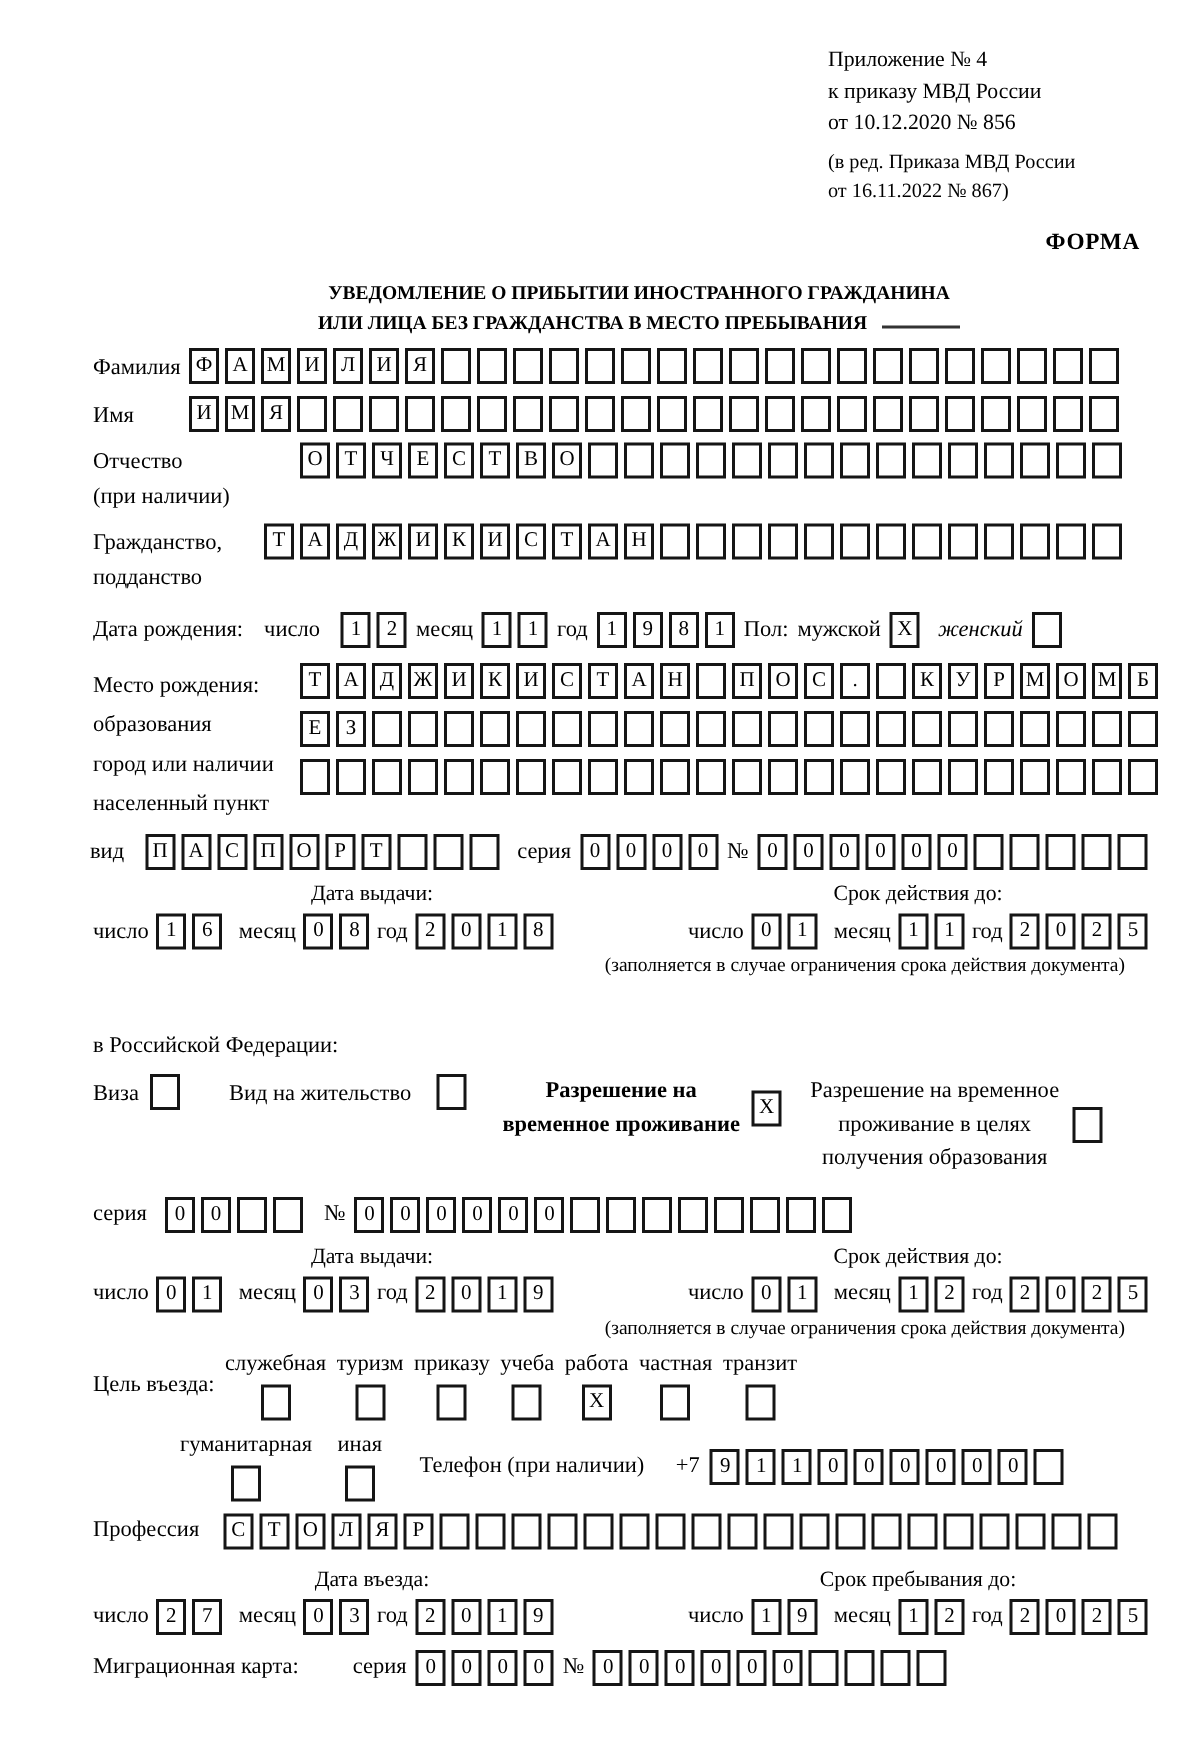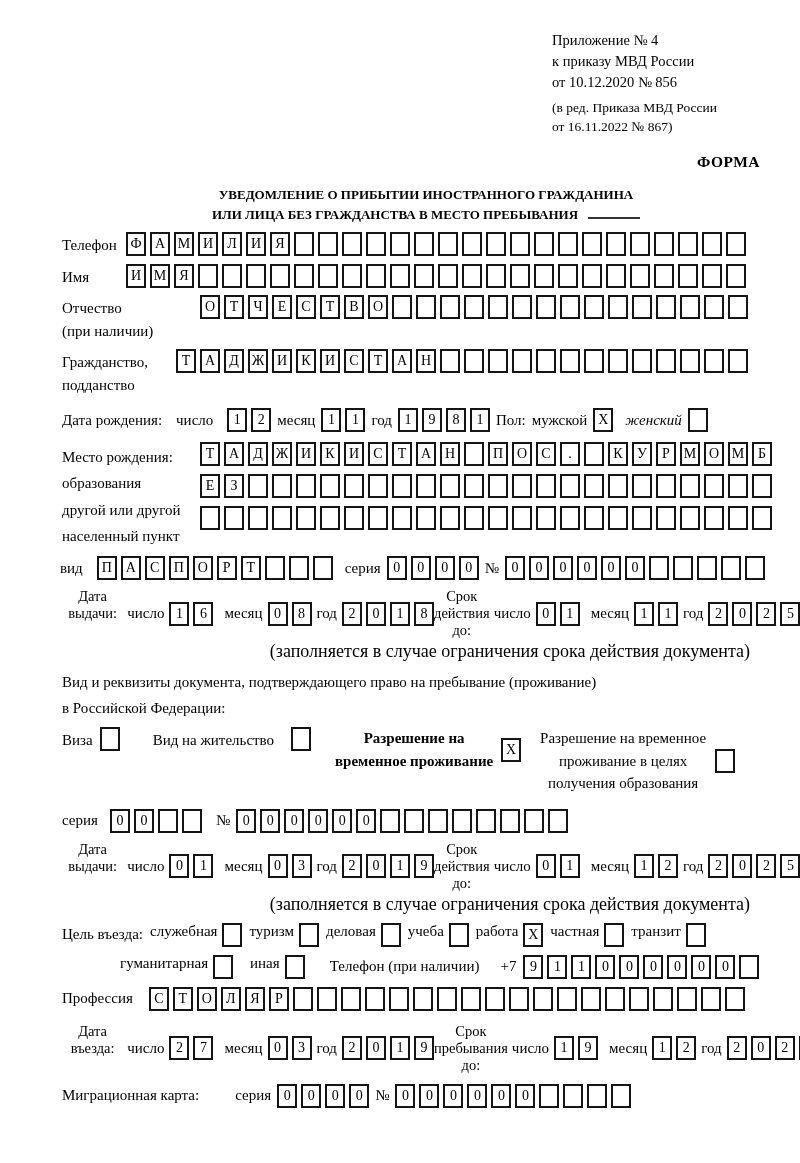--- a/index.html
+++ b/index.html
@@ -18,36 +18,36 @@
   .box{flex:none;box-sizing:border-box;width:20px;height:24px;border:2px solid #151515;
        display:inline-flex;align-items:center;justify-content:center;font-size:14px;background:#fff;}
   .frow{display:flex;align-items:flex-start;margin:7px 0;}
   .frow .lbl{flex:none;line-height:1.5;padding-top:2px;}
   .w64{width:64px;} .w114{width:114px;} .w138{width:138px;}
   .stack{display:flex;flex-direction:column;gap:8px;}
   .inline{display:flex;align-items:center;gap:6px;flex-wrap:nowrap;}
   .doc-head{text-align:center;font-weight:bold;font-size:14.5px;margin:10px 0 6px 0;}
   
   .dates{display:flex;margin:8px 0 2px 0;}
-  .dg{display:flex;flex-direction:row;gap:4px;}
+  .dg{display:flex;flex-direction:column;gap:4px;}
   .dg-left{width:372px;flex:none;}
   .dg-right{flex:1;}
   .dg-head{text-align:center;font-size:14.5px;}
   .dg-row{display:flex;align-items:center;gap:5px;}
-  .note{font-size:18px;text-align:right;padding-right:40px;margin:2px 0 6px 0;}
+  .note{font-size:13px;text-align:right;padding-right:40px;margin:2px 0 6px 0;}
   .intro{line-height:1.7;margin-top:8px;}
   
   .opts{display:flex;align-items:flex-start;gap:9px;margin:6px 0 10px 0;}
   .opt{display:flex;align-items:center;gap:7px;}
   .optlabel{text-align:center;line-height:1.5;}
   .opt .first{padding-top:2px;}
   .wL1{width:160px;font-weight:bold;} .wL2{width:170px;}
   
   .purpose{display:flex;align-items:center;gap:7px;margin:8px 0;}
-  .purpose .pair{display:flex;align-items:flex-start;gap:5px;}
+  .purpose .pair{display:flex;align-items:center;gap:5px;flex-direction:column;}
   .indent{margin-left:58px;}
 </style>
 </head>
 <body>
 
 <div class="page">
 
   <div class="annex">
     <div>Приложение № 4</div>
     <div>к приказу МВД России</div>
@@ -60,21 +60,21 @@
 
   <div class="forma">ФОРМА</div>
 
   <div class="title">
     <span>УВЕДОМЛЕНИЕ О ПРИБЫТИИ ИНОСТРАННОГО ГРАЖДАНИНА</span><br>
     <span>ИЛИ ЛИЦА БЕЗ ГРАЖДАНСТВА В МЕСТО ПРЕБЫВАНИЯ</span><span class="blank-line"></span>
   </div>
 
 
   <div class="frow">
-    <span class="lbl w64">Телефон</span>
+    <span class="lbl w64">Фамилия</span>
     <span class="boxes">
         <span class="box">Ф</span>
         <span class="box">А</span>
         <span class="box">М</span>
         <span class="box">И</span>
         <span class="box">Л</span>
         <span class="box">И</span>
         <span class="box">Я</span>
         <span class="box"></span>
         <span class="box"></span>
@@ -218,21 +218,21 @@
     <span>мужской</span>
     <span class="box">X</span>
     <span style="margin-left:6px;font-style:italic;">женский</span>
     <span class="box"></span>
   </div>
 
   <div class="frow" style="margin-top:10px;">
     <span class="lbl w138" style="line-height:1.75;">
       <span>Место рождения:</span><br>
       <span>образования</span><br>
-      <span>другой или другой</span><br>
+      <span>город или наличии</span><br>
       <span>населенный пункт</span>
     </span>
     <span class="stack">
       <span class="boxes">
           <span class="box">Т</span>
           <span class="box">А</span>
           <span class="box">Д</span>
           <span class="box">Ж</span>
           <span class="box">И</span>
           <span class="box">К</span>
@@ -390,21 +390,21 @@
             <span class="box">0</span>
             <span class="box">2</span>
             <span class="box">5</span>
           </span>
       </div>
     </div>
   </div>
   <div class="note">(заполняется в случае ограничения срока действия документа)</div>
 
   <div class="intro">
-    <span>Вид и реквизиты документа, подтверждающего право на пребывание (проживание)</span><br>
+    <br>
     <span>в Российской Федерации:</span>
   </div>
 
   <div class="opts">
     <div class="opt">
       <span class="first">Виза</span>
       <span class="box"></span>
     </div>
     <div class="opt" style="margin-left:24px;">
       <span class="first">Вид на жительство</span>
@@ -499,21 +499,21 @@
     <span>Цель въезда:</span>
     <span class="pair">
       <span>служебная</span>
       <span class="box"></span>
     </span>
     <span class="pair">
       <span>туризм</span>
       <span class="box"></span>
     </span>
     <span class="pair">
-      <span>деловая</span>
+      <span>приказу</span>
       <span class="box"></span>
     </span>
     <span class="pair">
       <span>учеба</span>
       <span class="box"></span>
     </span>
     <span class="pair">
       <span>работа</span>
       <span class="box">X</span>
     </span>

